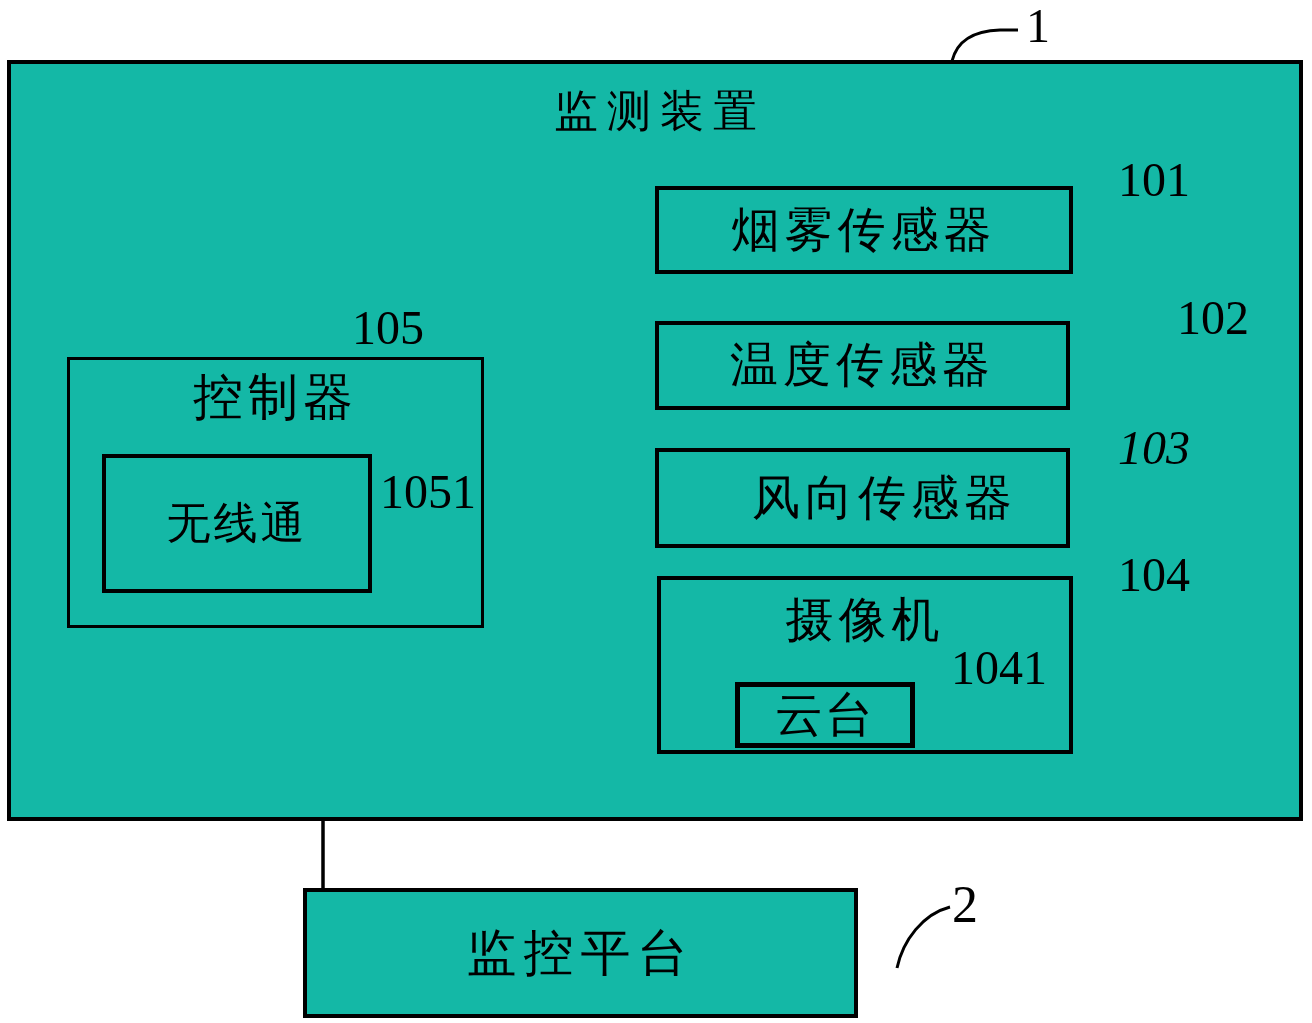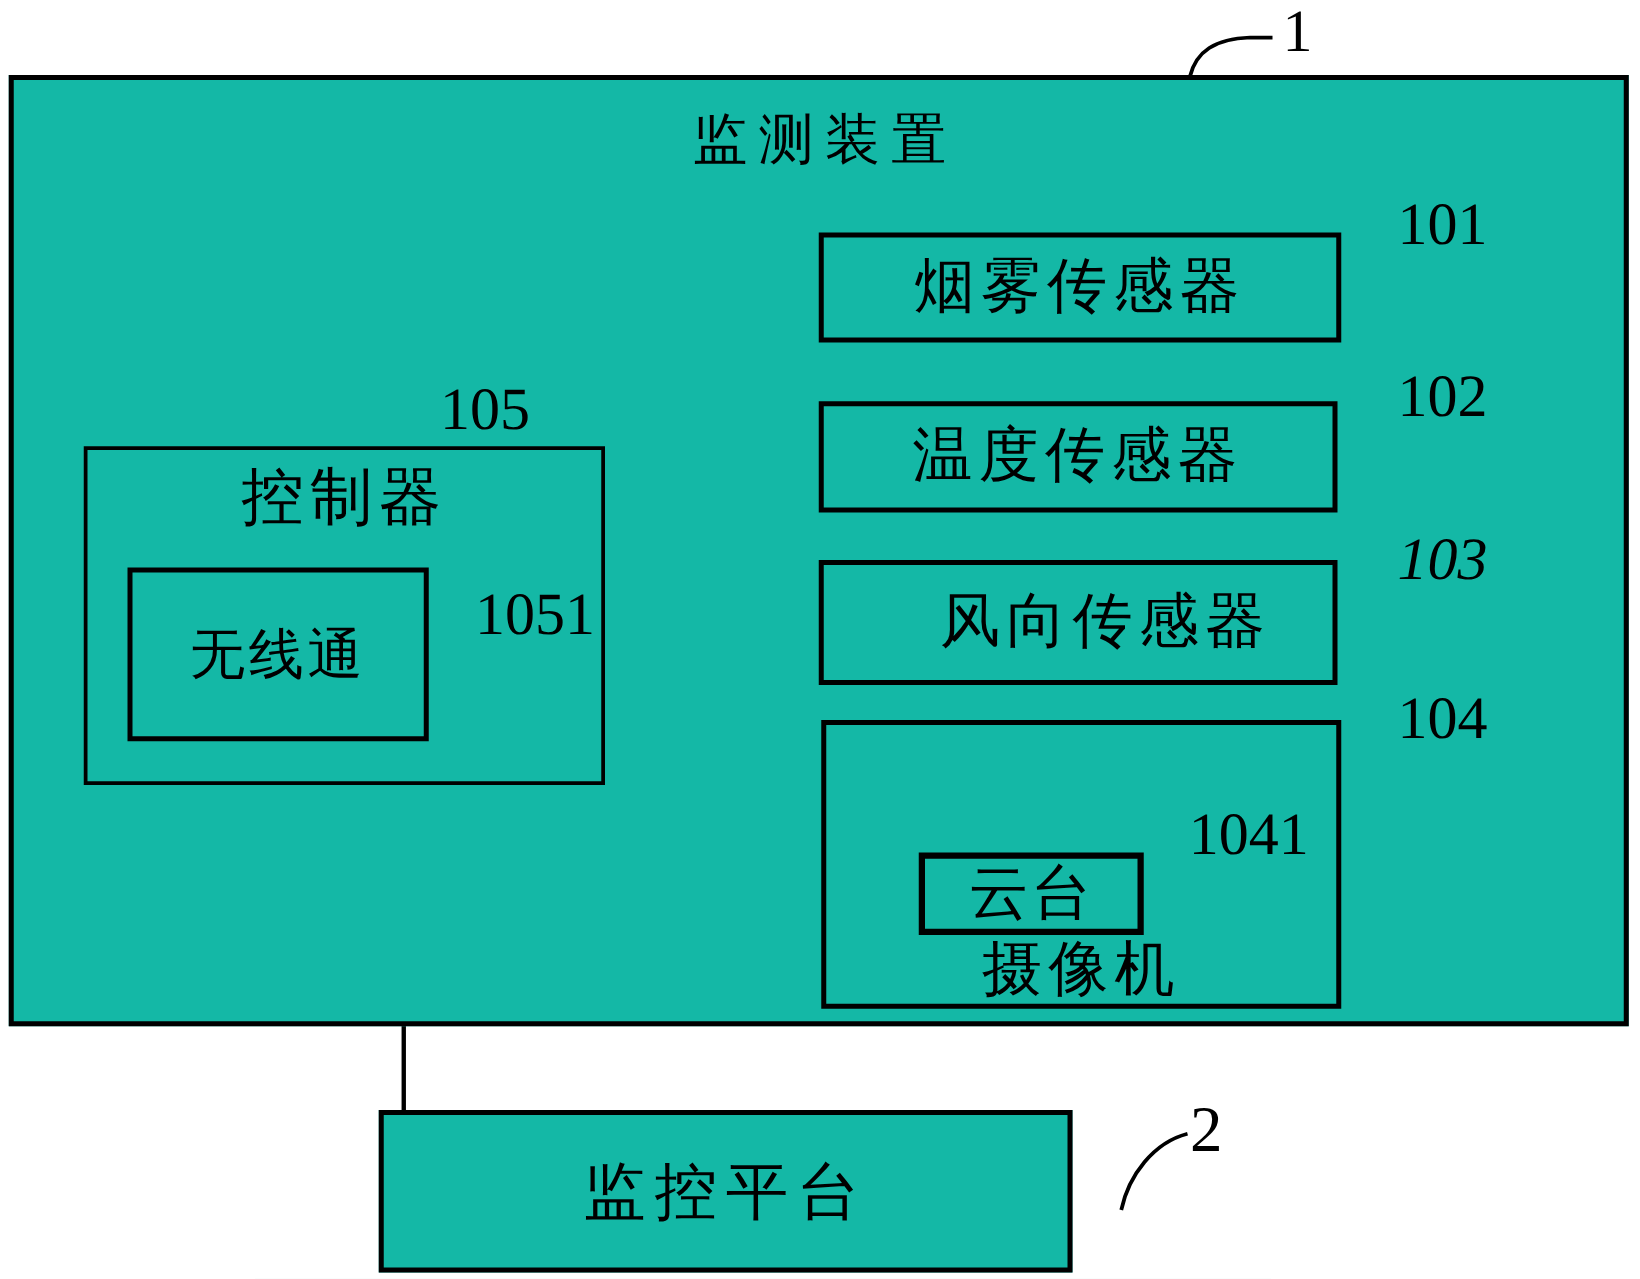--- a/index.html
+++ b/index.html
@@ -45,58 +45,58 @@
     text-align: center;
     font-size: 44px;
     letter-spacing: 9px;
   }
   
   #smoke-box  { left: 655px; top: 186px; width: 418px; height: 88px; }
   #temp-box   { left: 655px; top: 321px; width: 415px; height: 89px; }
   #wind-box   { left: 655px; top: 448px; width: 415px; height: 100px; padding-left: 44px; }
   
   #camera-box {
-    left: 657px; top: 576px; width: 416px; height: 231px;
-    align-items: flex-end;
+    left: 657px; top: 576px; width: 416px; height: 178px;
+    align-items: flex-start;
   }
   #camera-box .cn { margin-top: 14px; }
   #gimbal-box {
     left: 735px; top: 682px; width: 180px; height: 66px;
     border-width: 5px;
   }
   #gimbal-box .cn { font-size: 48px; letter-spacing: 2px; }
   
   #controller-box {
     left: 67px; top: 357px; width: 417px; height: 271px;
     border-width: 3px;
     align-items: flex-start;
   }
   #controller-box .cn { margin-top: 10px; font-size: 50px; }
   #wireless-box {
-    left: 102px; top: 454px; width: 241px; height: 139px;
+    left: 102px; top: 454px; width: 270px; height: 139px;
     border-width: 4px;
     flex-direction: column;
   }
   #wireless-box .cn { font-size: 44px; letter-spacing: 3px; line-height: 62px; }
   
   #platform-box {
     left: 303px; top: 888px; width: 555px; height: 130px;
   }
   #platform-box .cn { font-size: 50px; letter-spacing: 7px; }
   
   .ref {
     position: absolute;
     font-family: "Liberation Serif", "DejaVu Serif", serif;
     font-size: 48px;
     line-height: 1;
     white-space: nowrap;
   }
   #ref-1    { left: 1026px; top: 2px;   }
   #ref-101  { left: 1118px; top: 156px; }
-  #ref-102  { left: 1118px; top: 294px; }
+  #ref-102  { left: 1177px; top: 294px; }
   #ref-103  { left: 1118px; top: 424px; font-style: italic; }
   #ref-104  { left: 1118px; top: 551px; }
   #ref-105  { left: 352px;  top: 304px; }
   #ref-1051 { left: 380px;  top: 468px; }
   #ref-1041 { left: 951px;  top: 644px; }
   #ref-2    { left: 952px;  top: 879px; font-size: 52px; }
   
   #wire-layer {
     position: absolute;
     left: 0; top: 0;

